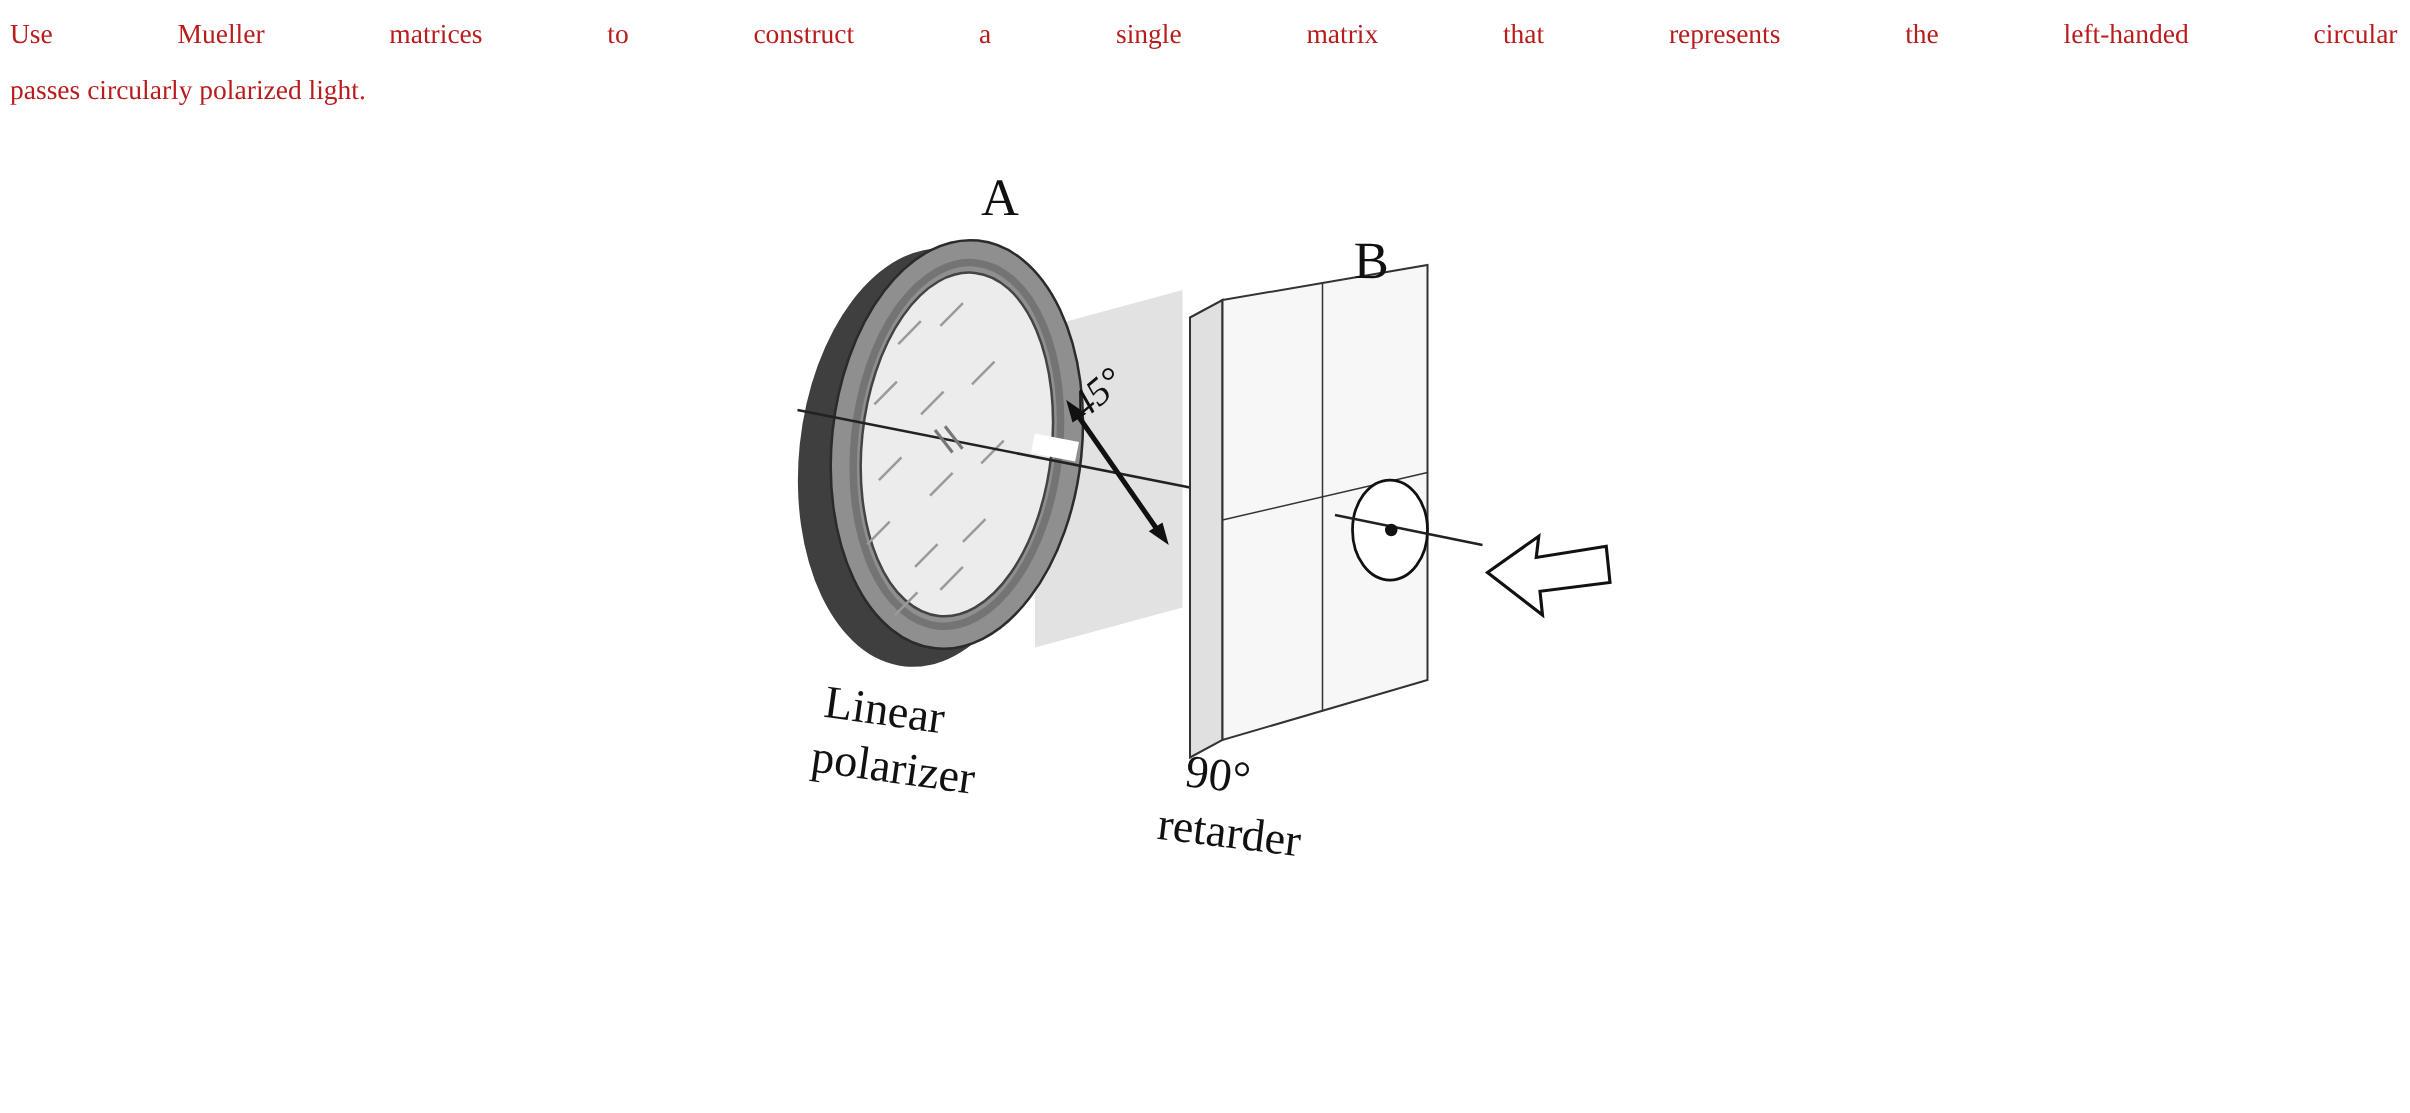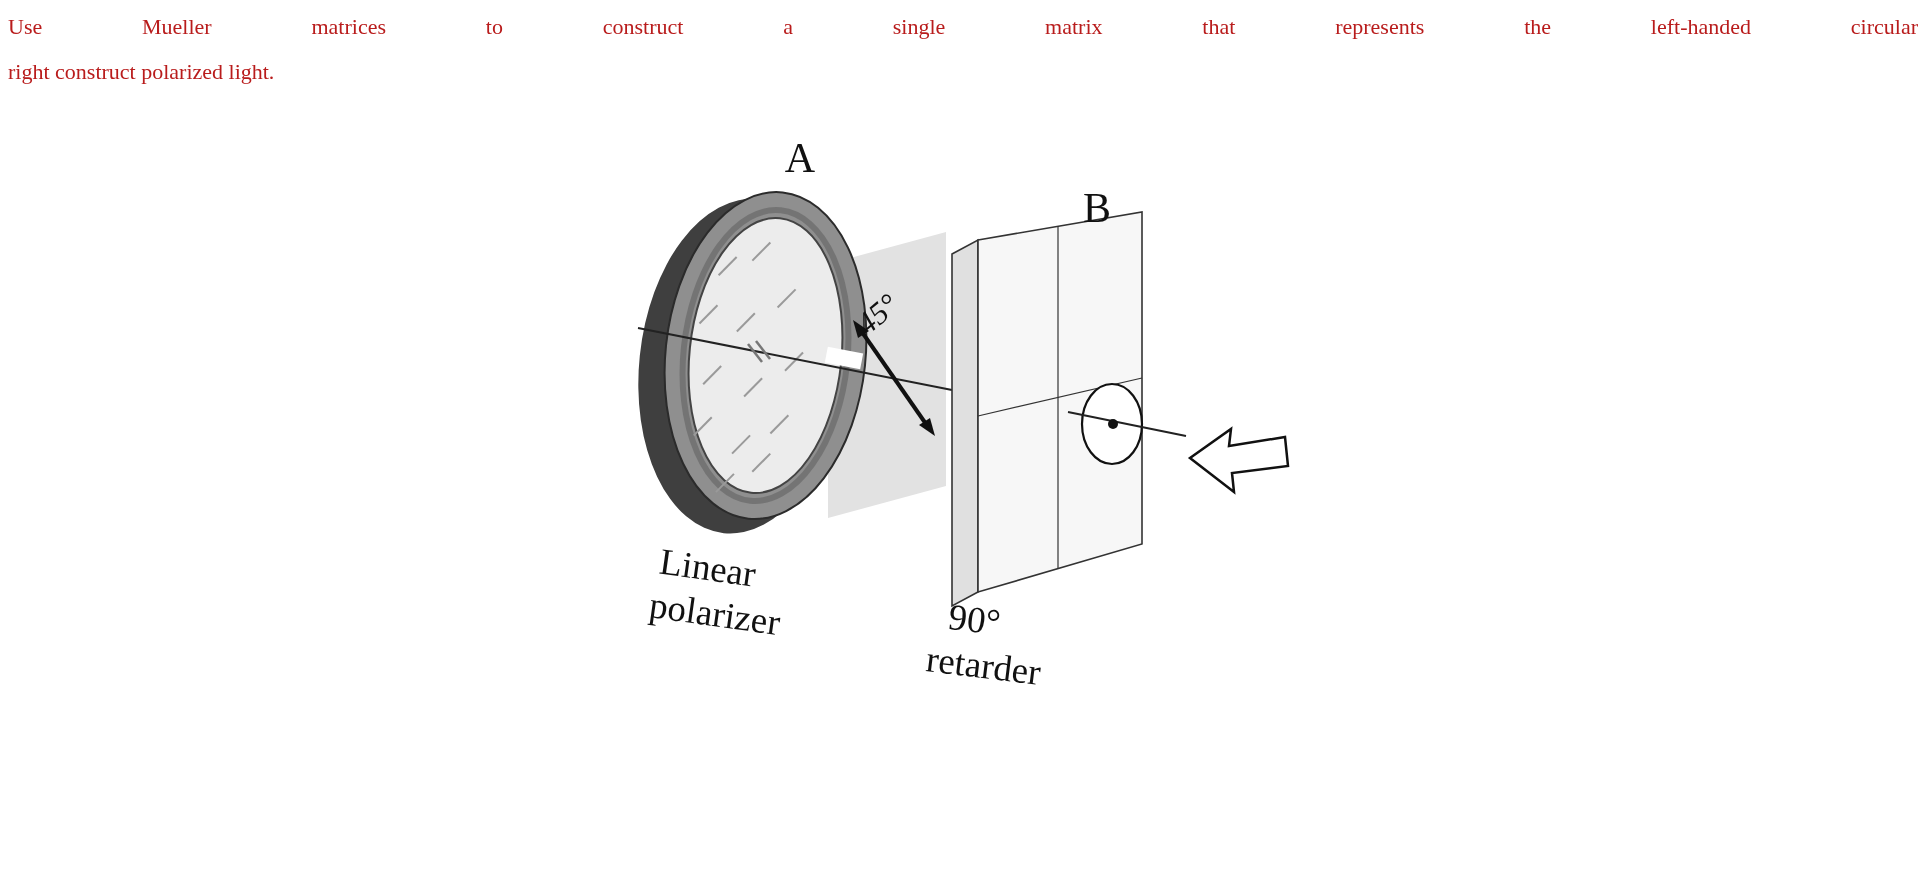--- a/index.html
+++ b/index.html
@@ -19,21 +19,21 @@
     text-align-last:justify;
   }
   svg.diagram{position:absolute;left:0;top:0;z-index:1;}
   .svg-label{font-family:"Liberation Serif", serif;fill:#111;}
 </style>
 </head>
 <body>
 
 <div class="problem">
   <div class="pline justify">Use Mueller matrices to construct a single matrix that represents the left-handed circular</div>
-  <div class="pline">right construct polarized light.</div>
+  <div class="pline">passes circularly polarized light.</div>
 </div>
 
 <svg class="diagram" width="1928" height="890" viewBox="0 0 1928 890">
 
   <polygon points="828,264 946,232 946,486 828,518" fill="#e2e2e2"></polygon>
 
   <g transform="rotate(6 760 360)">
     <ellipse cx="742" cy="368" rx="102" ry="168" fill="#3f3f3f"></ellipse>
     <ellipse cx="765" cy="355" rx="100" ry="164" fill="#8f8f8f" stroke="#2b2b2b" stroke-width="2"></ellipse>
     <ellipse cx="765" cy="355" rx="82" ry="146" fill="none" stroke="#5f5f5f" stroke-width="6" opacity="0.55"></ellipse>

